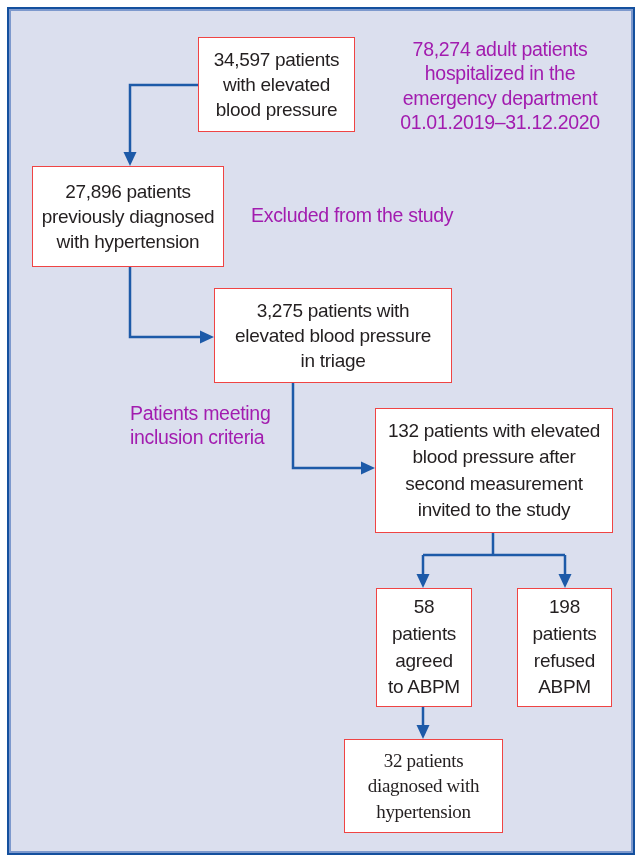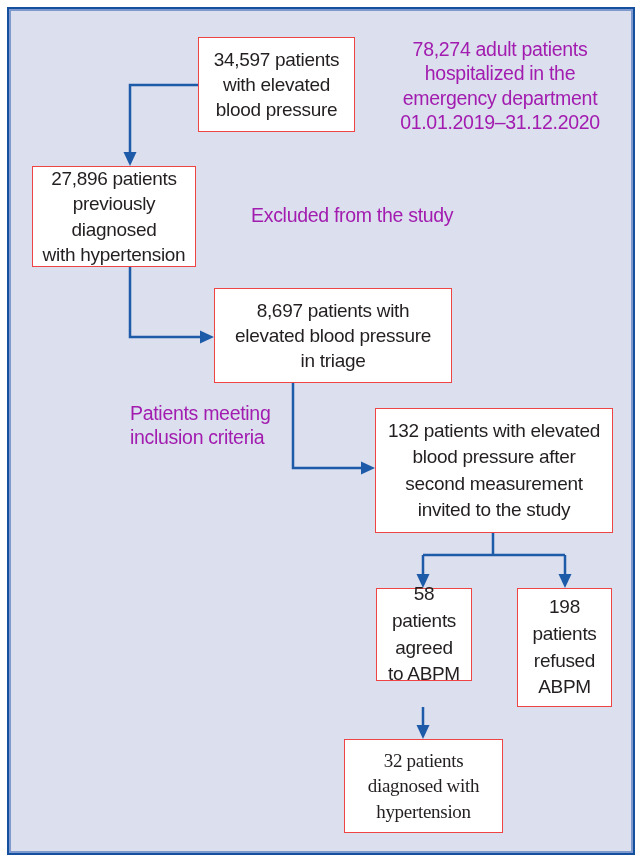--- a/index.html
+++ b/index.html
@@ -57,24 +57,24 @@
     font-size: 19.5px;
     line-height: 1.25;
     letter-spacing: -0.3px;
     white-space: pre-line;
   }
   #note-population { left: 366px; top: 37px; width: 268px; text-align: center; }
   #label-excluded  { left: 251px; top: 203px; }
   #label-inclusion { left: 130px; top: 401px; }
 
   #box-elevated-bp        { left: 198px; top: 37px;  width: 157px; height: 95px; }
-  #box-prev-diagnosed     { left: 32px;  top: 166px; width: 164px; height: 101px; }
+  #box-prev-diagnosed     { left: 32px;  top: 166px; width: 192px; height: 101px; }
   #box-triage             { left: 214px; top: 288px; width: 238px; height: 95px; }
   #box-second-measurement { left: 375px; top: 408px; width: 238px; height: 125px; line-height: 1.38; }
-  #box-agreed-abpm        { left: 376px; top: 588px; width: 96px;  height: 93px; line-height: 1.42; }
+  #box-agreed-abpm        { left: 376px; top: 588px; width: 96px;  height: 119px; line-height: 1.42; }
   #box-refused-abpm       { left: 517px; top: 588px; width: 95px;  height: 119px; line-height: 1.42; }
   #box-diagnosed-htn      { left: 344px; top: 739px; width: 159px; height: 94px; font-family: Liberation Serif, serif; }
 </style>
 </head>
 <body>
 
 <div id="stage">
   <div id="frame"></div>
 
   <svg id="connectors" viewBox="0 0 643 864" xmlns="http://www.w3.org/2000/svg">
@@ -116,21 +116,21 @@
 blood pressure</span>
   </div>
 
   <div class="flowbox" id="box-prev-diagnosed">
     <span class="box-text">27,896 patients
 previously diagnosed
 with hypertension</span>
   </div>
 
   <div class="flowbox" id="box-triage">
-    <span class="box-text">8,697 patients with
+    <span class="box-text">3,275 patients with
 elevated blood pressure
 in triage</span>
   </div>
 
   <div class="flowbox" id="box-second-measurement">
     <span class="box-text">132 patients with elevated
 blood pressure after
 second measurement
 invited to the study</span>
   </div>

